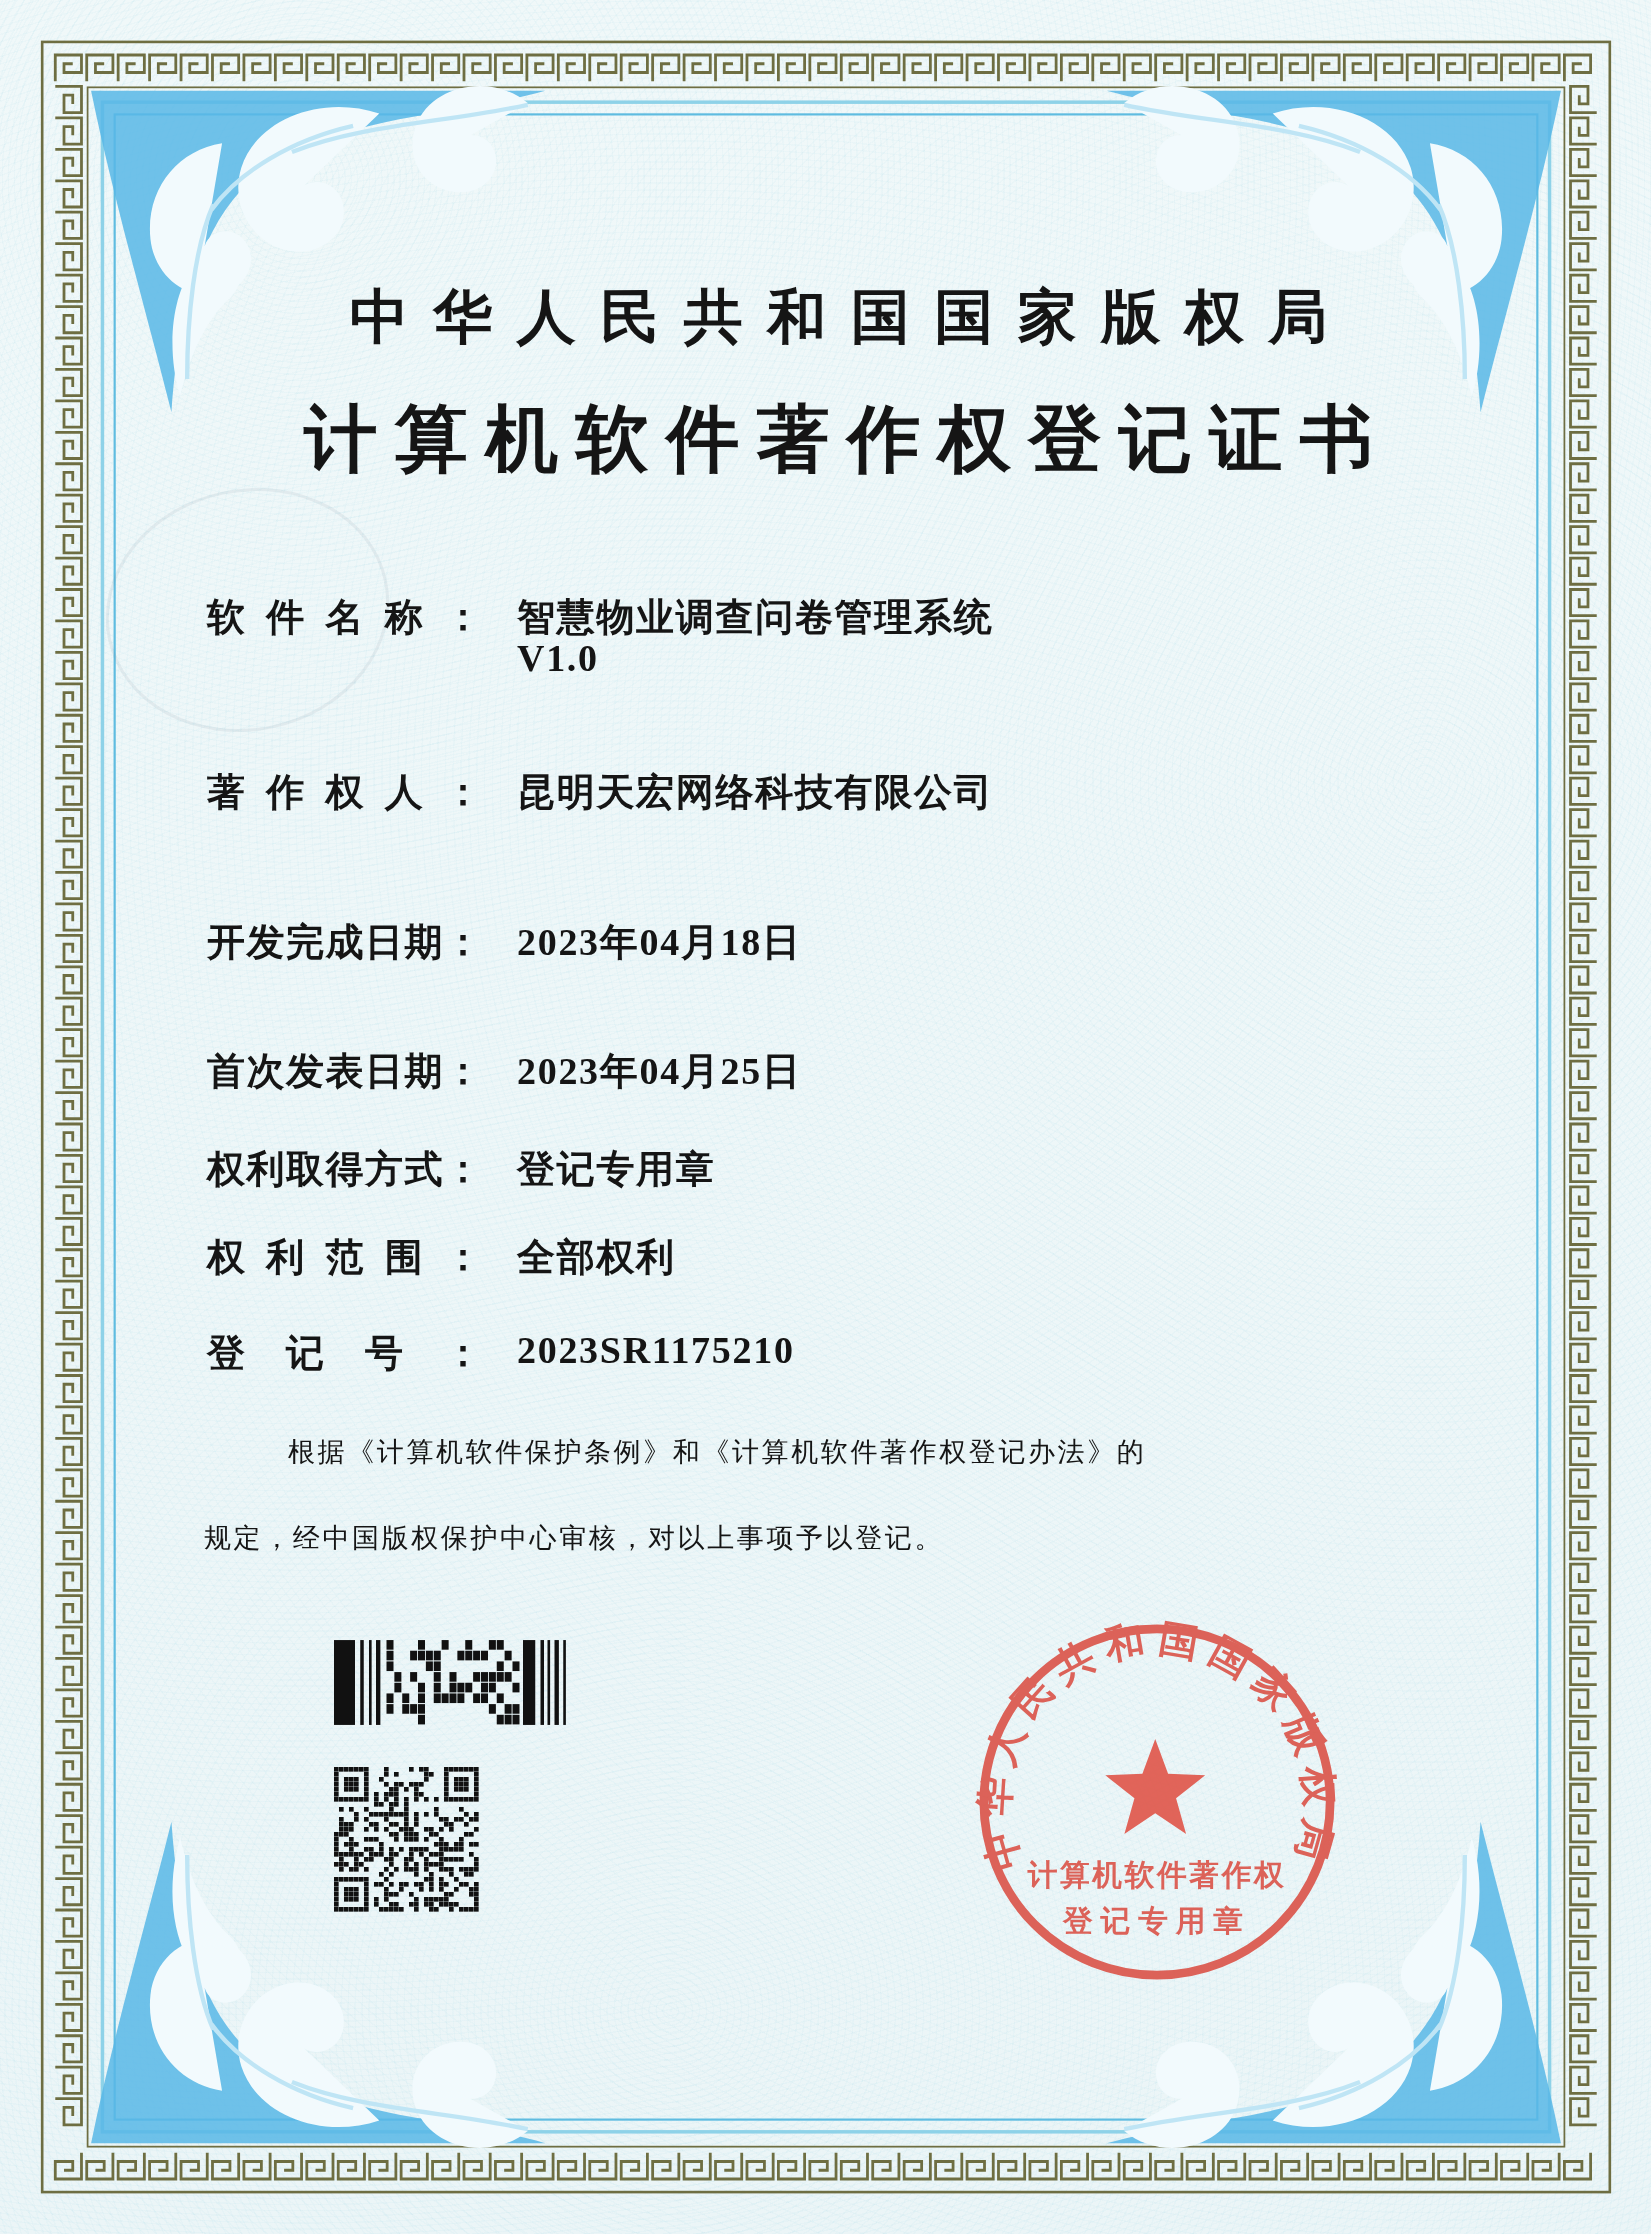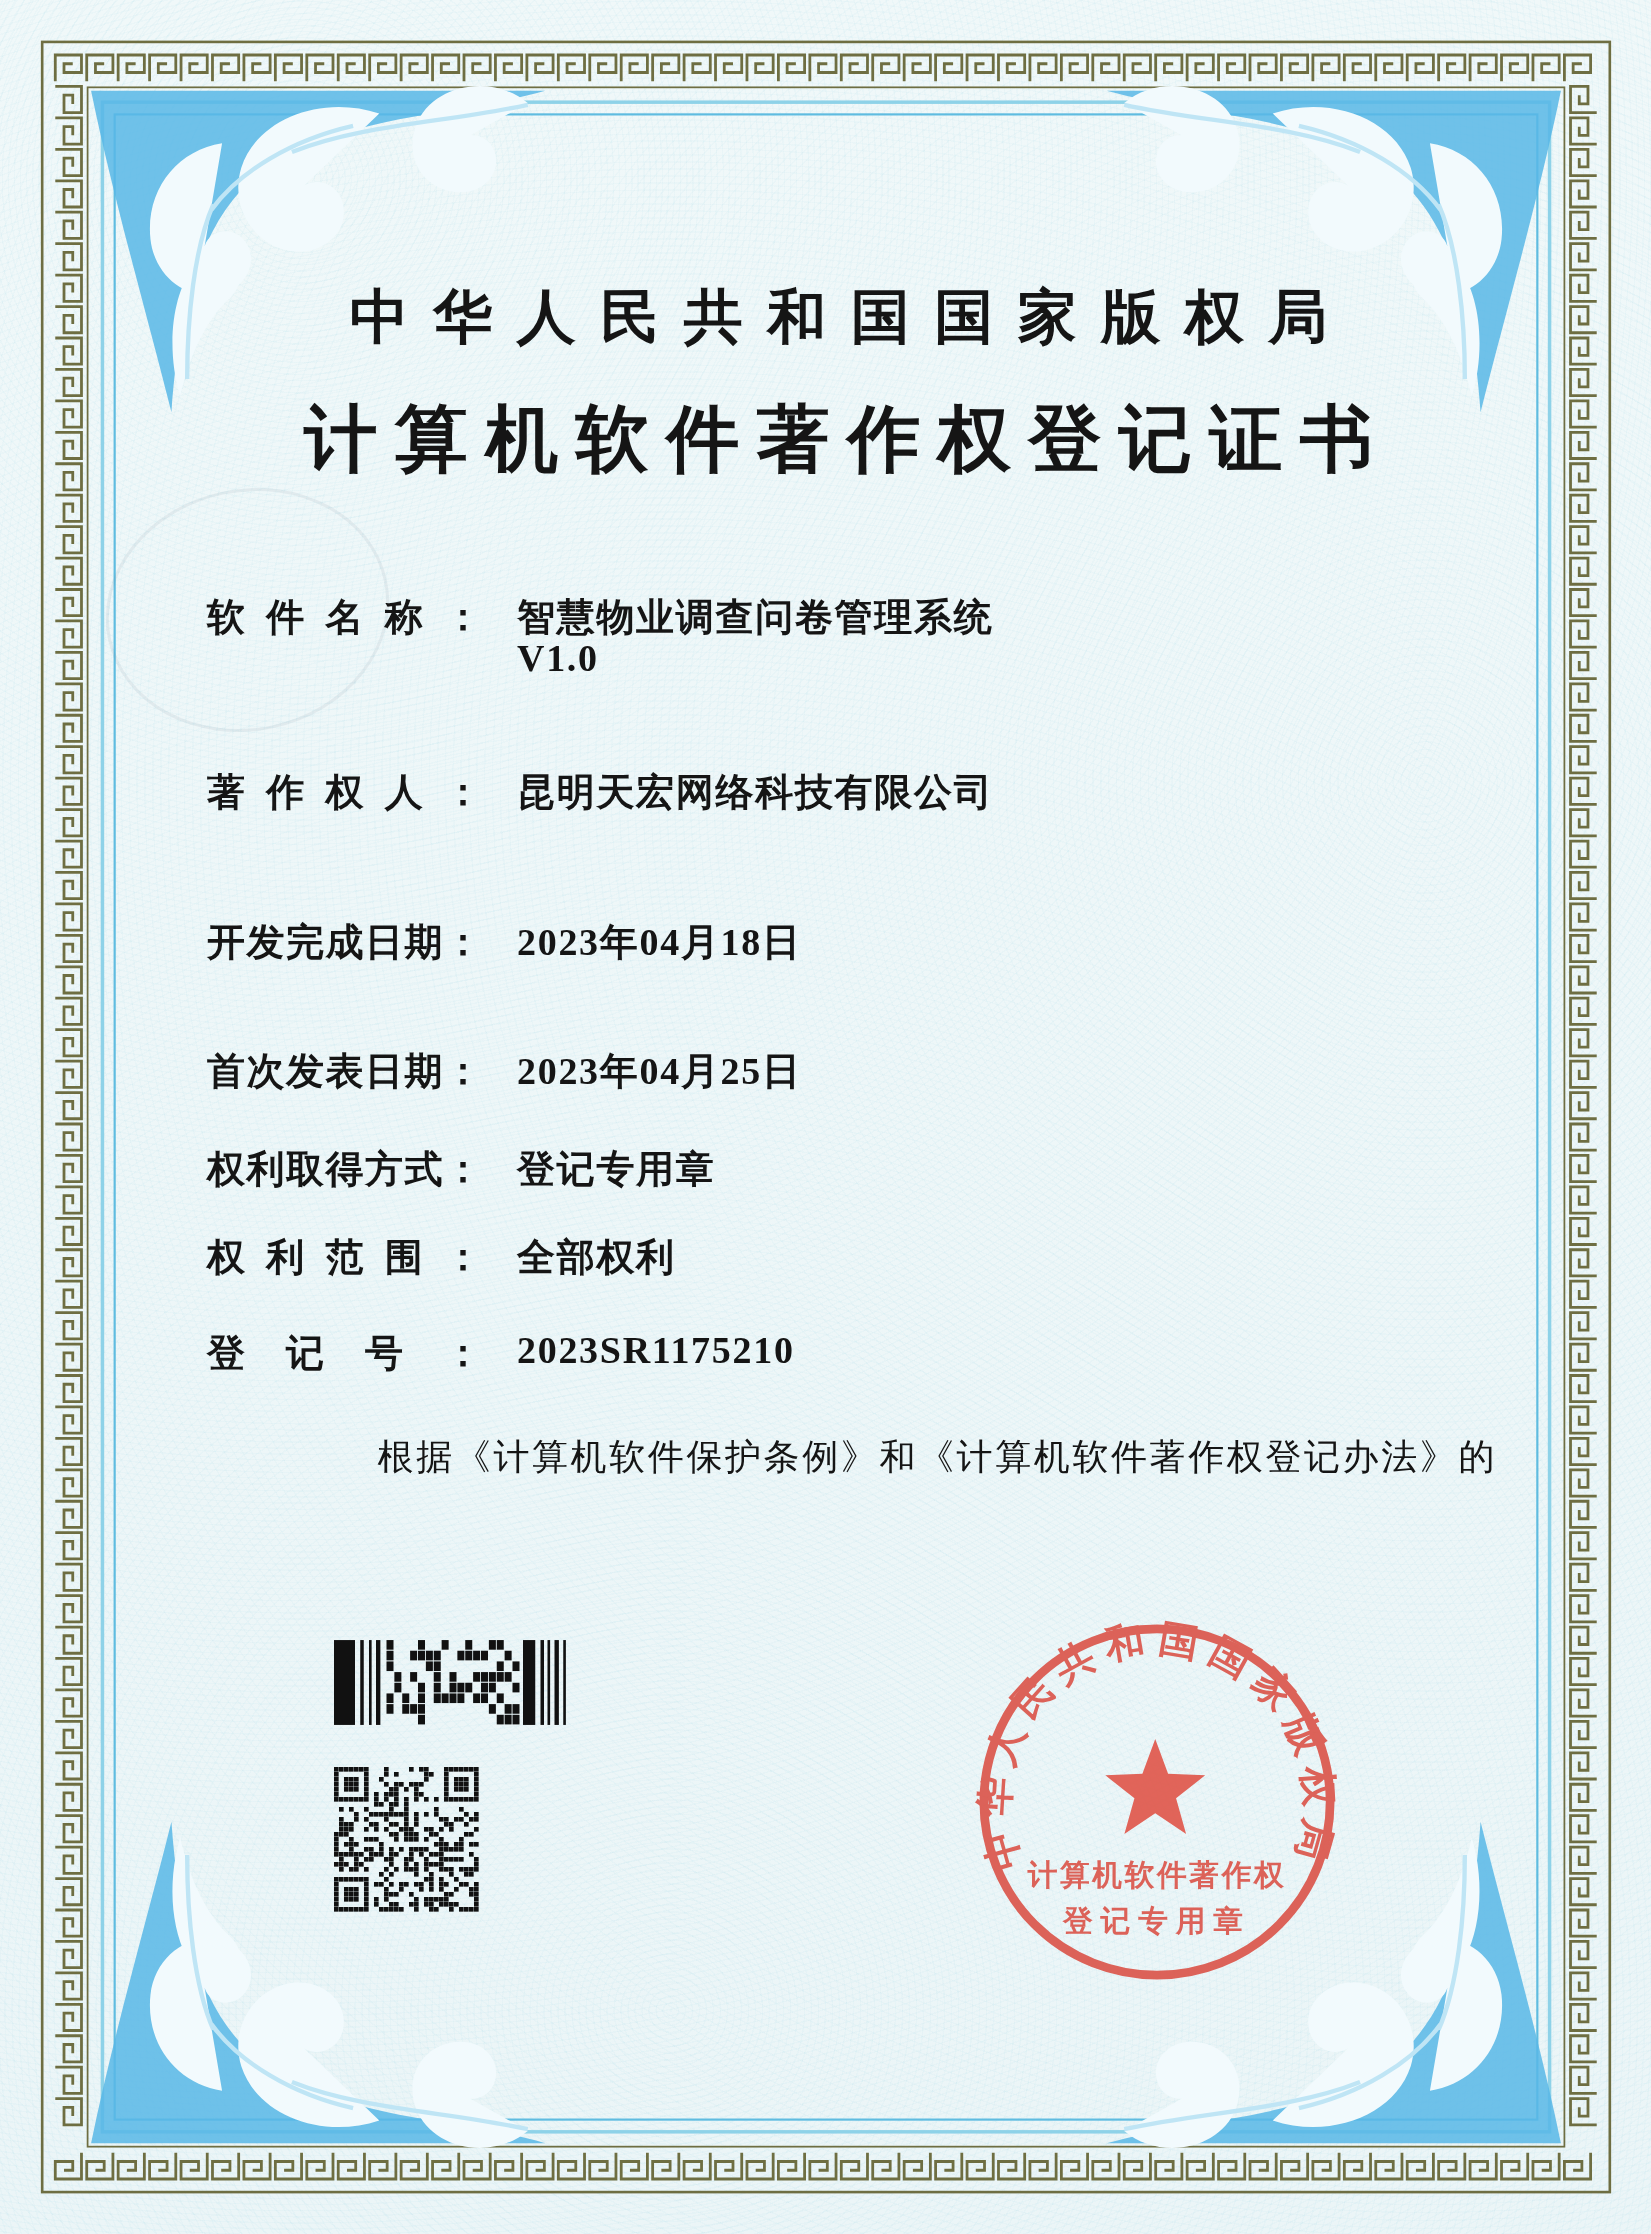--- a/index.html
+++ b/index.html
@@ -22,21 +22,21 @@
   .title1{left:0;right:0;top:278px;text-align:center;font-size:59px;font-weight:bold;letter-spacing:24.5px;text-indent:24.5px;}
   .title2{left:0;right:0;top:391px;text-align:center;font-size:73px;font-weight:bold;letter-spacing:17.5px;text-indent:17.5px;}
   .certno{left:998px;top:503px;font-size:35px;font-weight:bold;}
   .certno .cl{margin-right:45px;letter-spacing:3.5px;}
   .frow{left:207px;font-size:38px;white-space:nowrap;}
   .flabel{display:inline-block;width:275px;font-family:"Liberation Sans","DejaVu Sans",sans-serif;font-weight:bold;text-align:justify;text-align-last:justify;vertical-align:top;}
   .fvalue{position:absolute;left:310px;top:0;font-weight:600;letter-spacing:1.7px;white-space:nowrap;}
   .r-name{top:592px;} .r-ver{top:636px;} .r-owner{top:767px;}
   .r-dev{top:917px;} .r-pub{top:1046px;} .r-acq{top:1144px;}
   .r-scope{top:1232px;} .r-reg{top:1328px;}
-  .stmt{left:204px;width:1293px;font-size:36px;letter-spacing:2.6px;line-height:1;text-align:right;}
+  .stmt{left:204px;width:1293px;font-size:27px;letter-spacing:2.6px;line-height:1;}
   .stmt1{top:1439px;text-indent:84px;} .stmt2{top:1525px;}
   .date{left:952px;top:1955px;width:411px;text-align:center;font-size:40px;font-weight:600;letter-spacing:1.7px;}
   .watermark{left:105px;top:489px;width:279px;height:236px;border:3.5px solid rgba(110,130,150,0.10);border-radius:50%;transform:rotate(-12deg);}
   .barcode-svg{left:334px;top:1640px;}
   .qr-svg{left:334px;top:1767px;}
   .seal-svg{left:969px;top:1614px;opacity:0.9;}
 </style>
 </head>
 <body>
 
@@ -333,20 +333,21 @@
   <div class="abs frow r-scope">
     <span class="flabel">权利范围：</span>
     <span class="fvalue">全部权利</span>
   </div>
   <div class="abs frow r-reg">
     <span class="flabel">登记号：</span>
     <span class="fvalue">2023SR1175210</span>
   </div>
 
   <div class="abs stmt stmt1">根据《计算机软件保护条例》和《计算机软件著作权登记办法》的</div>
+  <div class="abs stmt stmt2">规定，经中国版权保护中心审核，对以上事项予以登记。</div>
 
   <svg class="abs barcode-svg" width="238" height="85" viewBox="0 0 272 97" xmlns="http://www.w3.org/2000/svg">
     <g id="barcode-g" fill="#111">
         <rect x="0" y="0" width="24" height="97"></rect>
         <rect x="30" y="0" width="4" height="97"></rect>
         <rect x="40" y="0" width="3" height="97"></rect>
         <rect x="48" y="0" width="5" height="97"></rect>
         <rect x="60" y="0" width="8" height="11"></rect>
         <rect x="60" y="12.2" width="8" height="11"></rect>
         <rect x="60" y="24.4" width="8" height="11"></rect>

